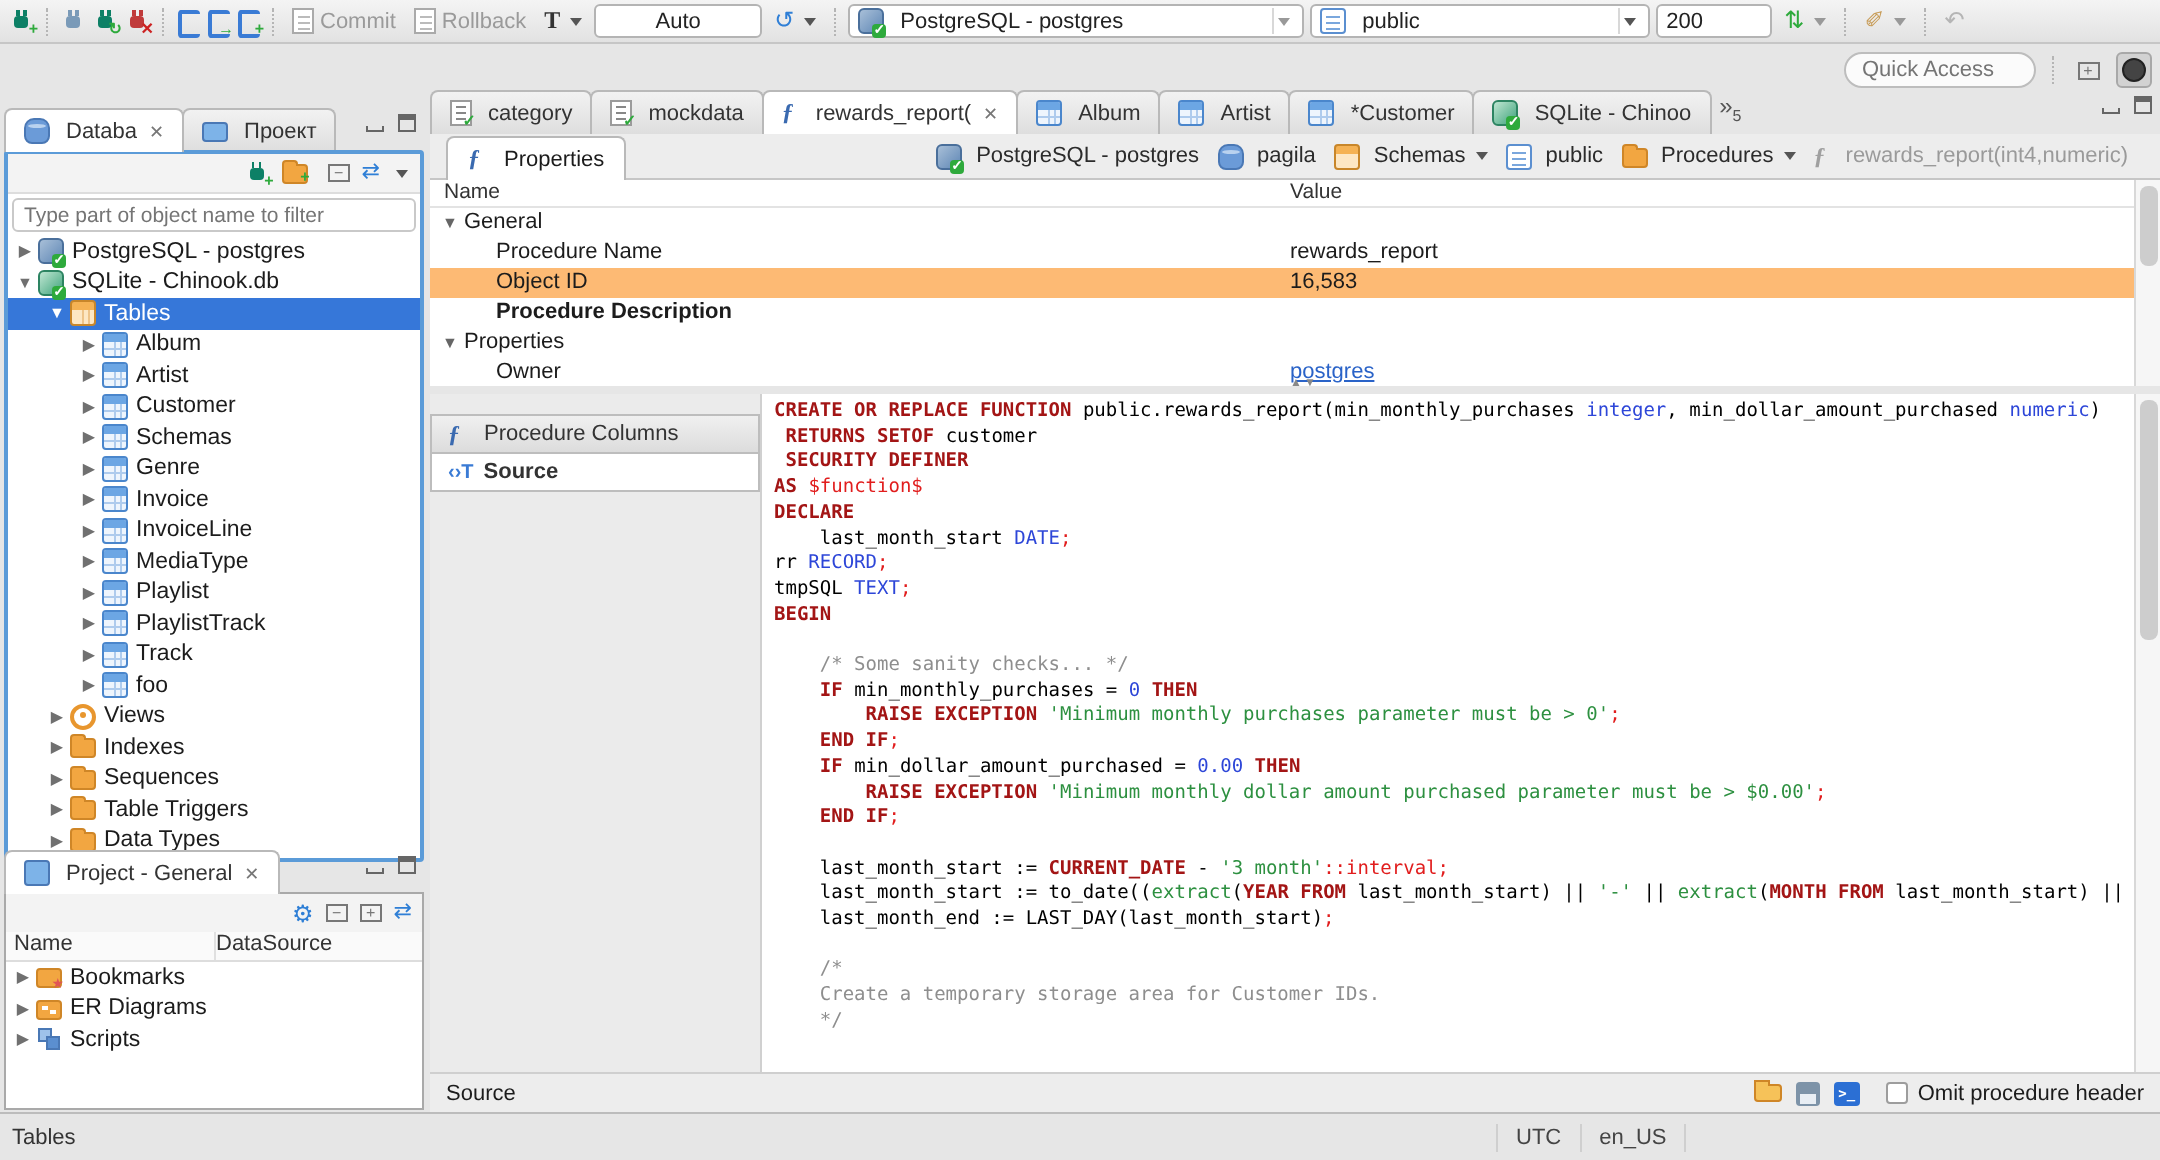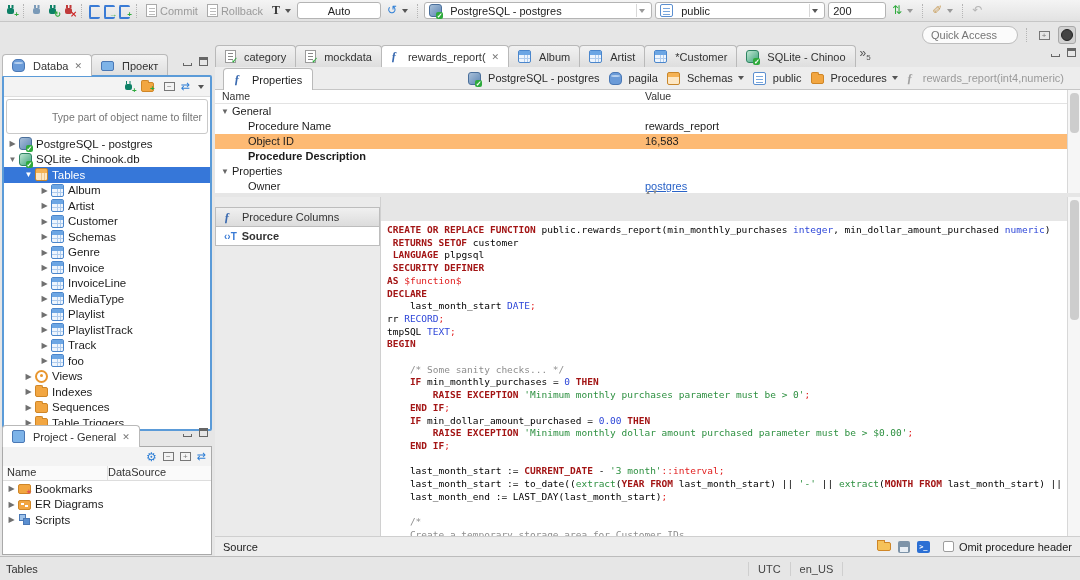--- a/index.html
+++ b/index.html
@@ -40,21 +40,21 @@
   .tab.active { background:#fff; z-index:2; }
   .closex { color:#777; font-size:9px; margin-left:2px; }
   .minmax { position:absolute; right:4px; top:5px; display:flex; gap:7px; }
   .mm-min { width:9px; height:3px; border:1px solid #666; border-top:none; margin-top:6px; }
   .mm-max { width:9px; height:9px; border:1px solid #666; border-top:3px solid #666; }
 
   
   #nav-panel { left:2px; top:52px; width:210px; height:379px; }
   #nav-body { position:absolute; left:0; top:23px; width:210px; height:356px; border:2px solid #5b9bd8; border-radius:2px; background:#fff; overflow:hidden; }
   #nav-toolbar { height:20px; background:#f3f3f3; border-bottom:1px solid #ddd; display:flex; align-items:center; justify-content:flex-end; gap:6px; padding:0 6px; }
-  #nav-filter { display:block; width:202px; height:35px; margin:2px; border:1px solid #c9c9c9; border-radius:3px; color:#a9a9a9; padding:0 5px; font-size:10.5px; font-family:"Liberation Sans",sans-serif;text-align:right; }
+  #nav-filter { display:block; width:202px; height:17px; margin:2px; border:1px solid #c9c9c9; border-radius:3px; color:#a9a9a9; padding:0 5px; font-size:10.5px; font-family:"Liberation Sans",sans-serif; }
   #db-tree { position:relative; }
   .trow { display:flex; align-items:center; height:15.5px; white-space:nowrap; font-size:11.5px; }
   .trow.sel { background:#3677d9; color:#fff; }
   .exp { width:9px; flex:none; font-size:8px; color:#707070; text-align:center; margin-right:2px; }
   .trow.sel .exp { color:#fff; }
   .icon { display:inline-block; width:13px; height:13px; position:relative; flex:none; margin-right:4px; }
 
   
   .table-icon { border:1px solid #4a86cc; border-radius:2px; background:linear-gradient(#6ca6e4 0 4px,#eef5fd 4px 100%),#eef5fd; background-clip:padding-box; }
   .table-icon::before { content:""; position:absolute; left:5px; top:4px; width:1px; height:7px; background:#aecbed; box-shadow:3px 0 0 #aecbed; }
@@ -130,21 +130,21 @@
   .vthumb { position:absolute; left:2px; width:9px; border-radius:4px; background:#cdcdcd; }
 
   #splitter { left:215px; top:193px; width:852px; height:4px; background:#e6e6e6; }
   #split-handle { position:absolute; left:430px; top:-4px; font-size:6px; color:#888; letter-spacing:1px; }
 
   #editor-body { left:215px; top:197px; width:865px; height:339px; display:flex; }
   #side-tabs { width:166px; background:#ebebeb; border-right:1px solid #d0d0d0; padding-top:10px; }
   .side-tab { display:flex; align-items:center; gap:5px; height:20px; border:1px solid #bdbdbd; background:linear-gradient(#f0f0f0,#dcdcdc); padding:0 8px; margin-bottom:-1px; color:#333; }
   .side-tab.active { background:#fff; font-weight:bold; }
   .st-src-icon { color:#3a7bd5; font-size:10px; font-weight:bold; }
-  #source-area { width:686px; background:#fff; overflow:hidden; position:relative; padding:3px 0 16px 6px;margin-top:24px; }
+  #source-area { width:686px; background:#fff; overflow:hidden; position:relative; padding:3px 0 16px 6px; }
   .cl { white-space:pre; font:9.5px/12.7px "DejaVu Sans Mono",monospace; color:#000; }
   .kw { color:#a31515; font-weight:bold; }
   .ty { color:#2d46d8; }
   .nu { color:#2d46d8; }
   .s  { color:#2d9040; }
   .fn { color:#2d9040; }
   .c  { color:#8e8e8e; }
   .dl { color:#e11d1d; }
   #src-scroll { width:13px; position:relative; background:#f6f6f6; border-left:1px solid #d8d8d8; }
 
@@ -560,21 +560,20 @@
           <span>Procedure Columns</span>
         </div>
         <div class="side-tab active">
           <span class="st-src-icon">‹›T</span>
           <span>Source</span>
         </div>
       </div>
     <div id="source-area">
         <div class="cl"><span class="kw">CREATE OR REPLACE FUNCTION</span><span> public.rewards_report(min_monthly_purchases </span><span class="ty">integer</span><span>, min_dollar_amount_purchased </span><span class="ty">numeric</span><span>)</span></div>
         <div class="cl"><span> </span><span class="kw">RETURNS SETOF</span><span> customer</span></div>
-        <div class="cl"><span> </span><span class="kw">LANGUAGE</span><span> plpgsql</span></div>
         <div class="cl"><span> </span><span class="kw">SECURITY DEFINER</span></div>
         <div class="cl"><span class="kw">AS</span><span> </span><span class="dl">$function$</span></div>
         <div class="cl"><span class="kw">DECLARE</span></div>
         <div class="cl"><span>    last_month_start </span><span class="ty">DATE</span><span class="dl">;</span></div>
         <div class="cl"><span>rr </span><span class="ty">RECORD</span><span class="dl">;</span></div>
         <div class="cl"><span>tmpSQL </span><span class="ty">TEXT</span><span class="dl">;</span></div>
         <div class="cl"><span class="kw">BEGIN</span></div>
         <div class="cl">&nbsp;</div>
         <div class="cl"><span class="c">    /* Some sanity checks... */</span></div>
         <div class="cl"><span>    </span><span class="kw">IF</span><span> min_monthly_purchases = </span><span class="nu">0</span><span> </span><span class="kw">THEN</span></div>

